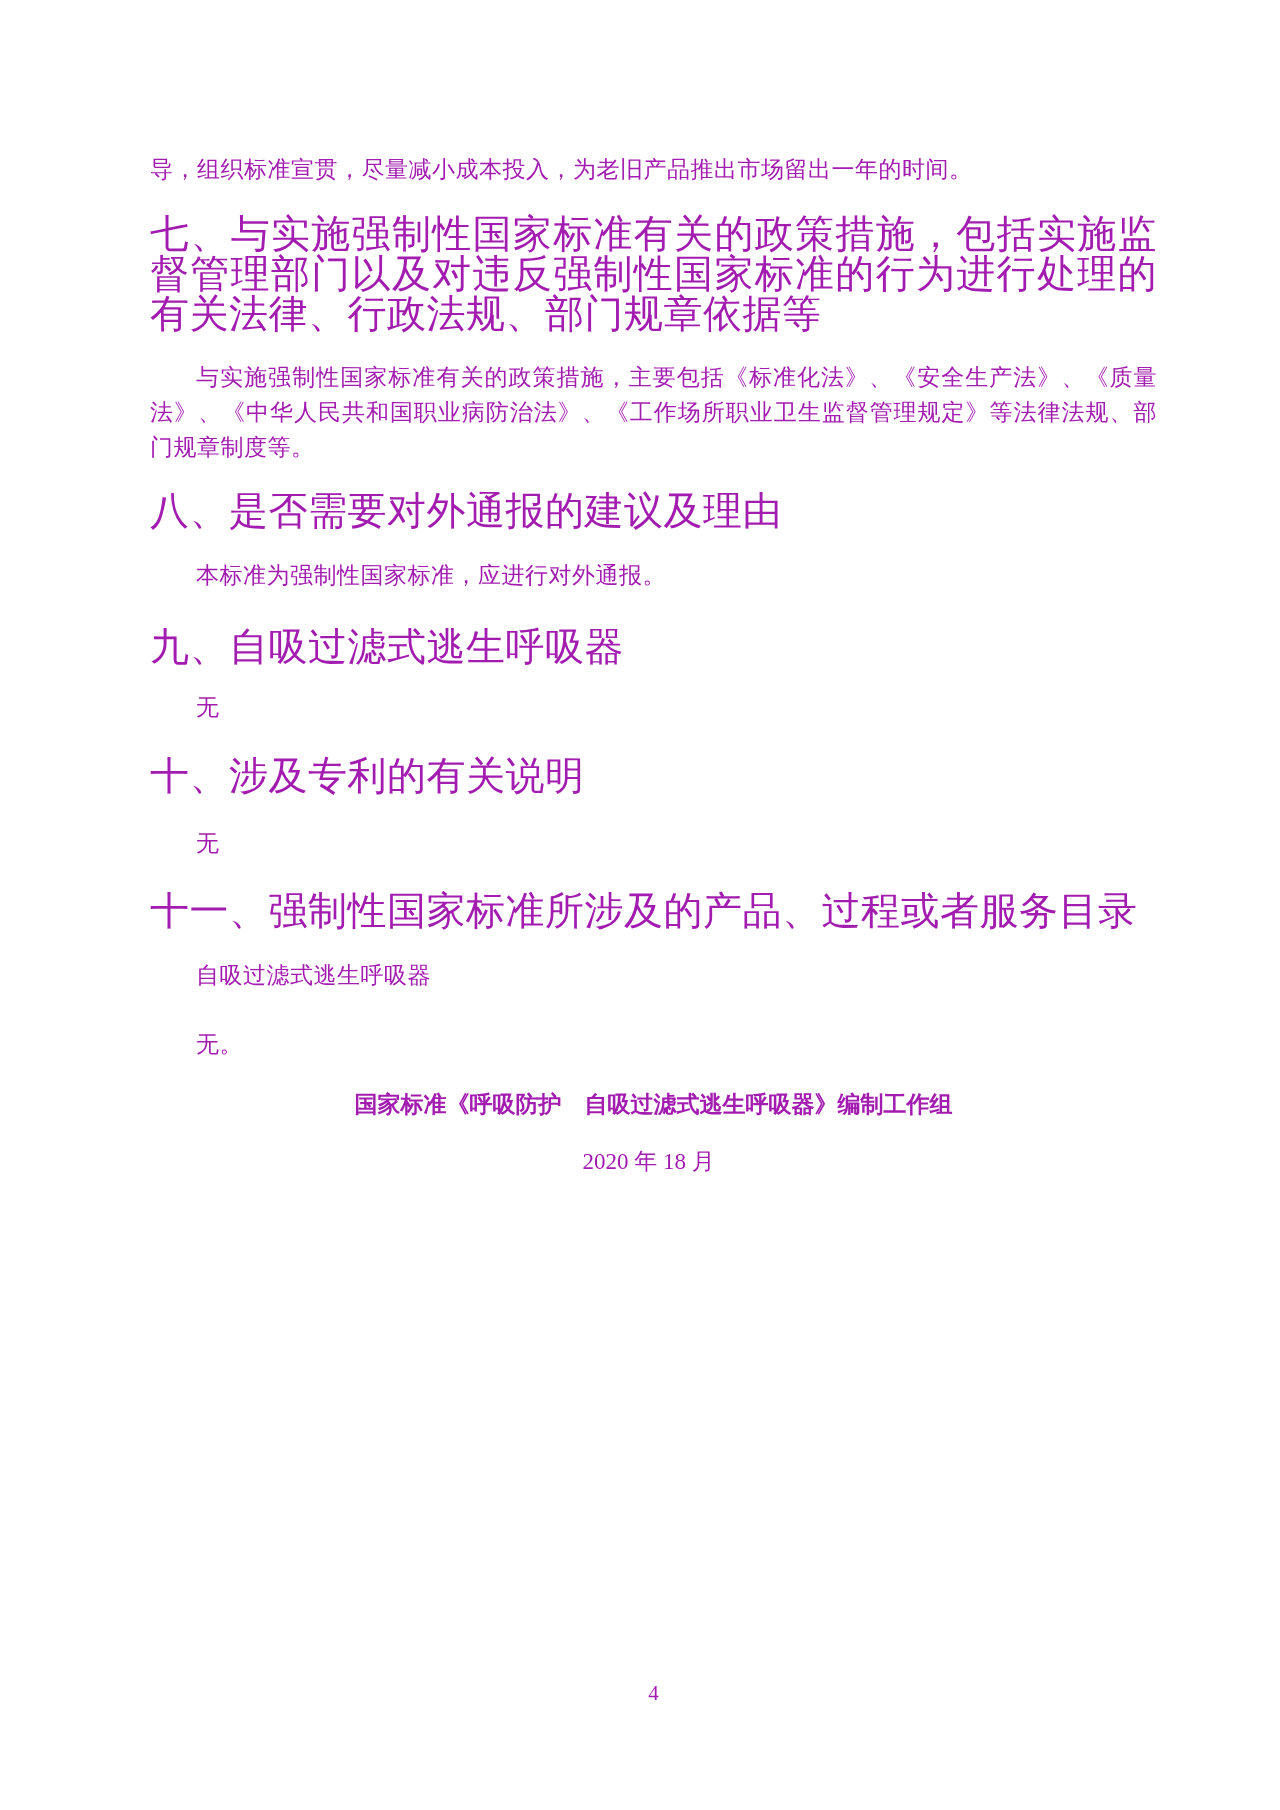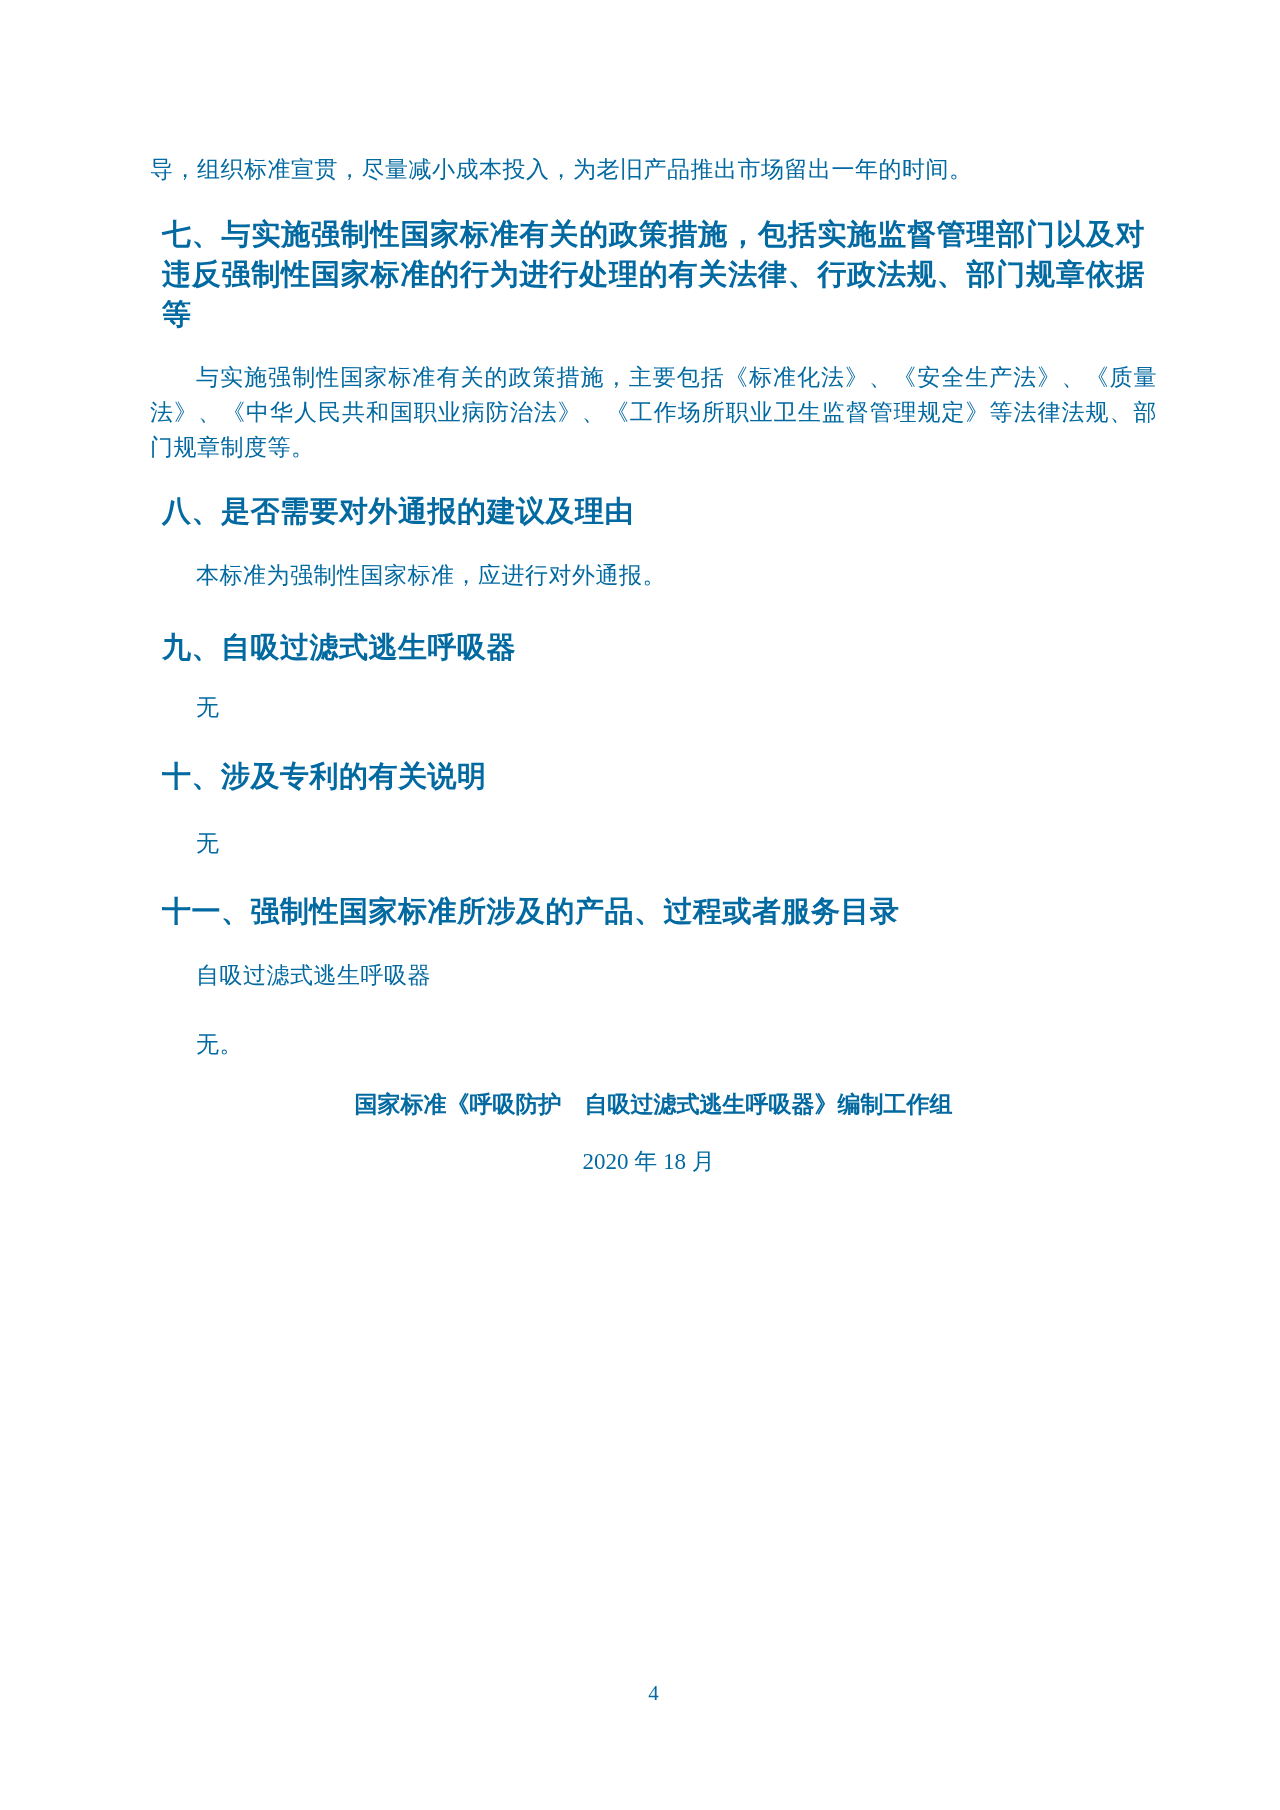--- a/index.html
+++ b/index.html
@@ -7,39 +7,39 @@
     padding: 0;
     background: #ffffff;
   }
   .page {
     position: relative;
     width: 1280px;
     height: 1810px;
     background: #ffffff;
     box-sizing: border-box;
     padding: 152px 123px 0 150px;
-    color: #0369a1;
+    color: #a21caf;
     font-family: "Liberation Serif", "DejaVu Serif", serif;
   }
   .body-text {
     font-size: 23px;
     line-height: 35px;
     margin: 0;
     text-align: justify;
     letter-spacing: 0.5px;
   }
   .indent {
     text-indent: 2em;
   }
   .heading {
     font-family: "Liberation Sans", "DejaVu Sans", sans-serif;
-    font-weight: 700;
-    font-size: 29px;
+    font-weight: 400;
+    font-size: 39px;
     line-height: 40px;
-    margin: 12px;
+    margin: 0;
     text-align: justify;
     letter-spacing: 0.5px;
   }
   .sig-block {
     text-align: center;
   }
   .sig-group {
     font-size: 23px;
     line-height: 35px;
     margin: 0;

